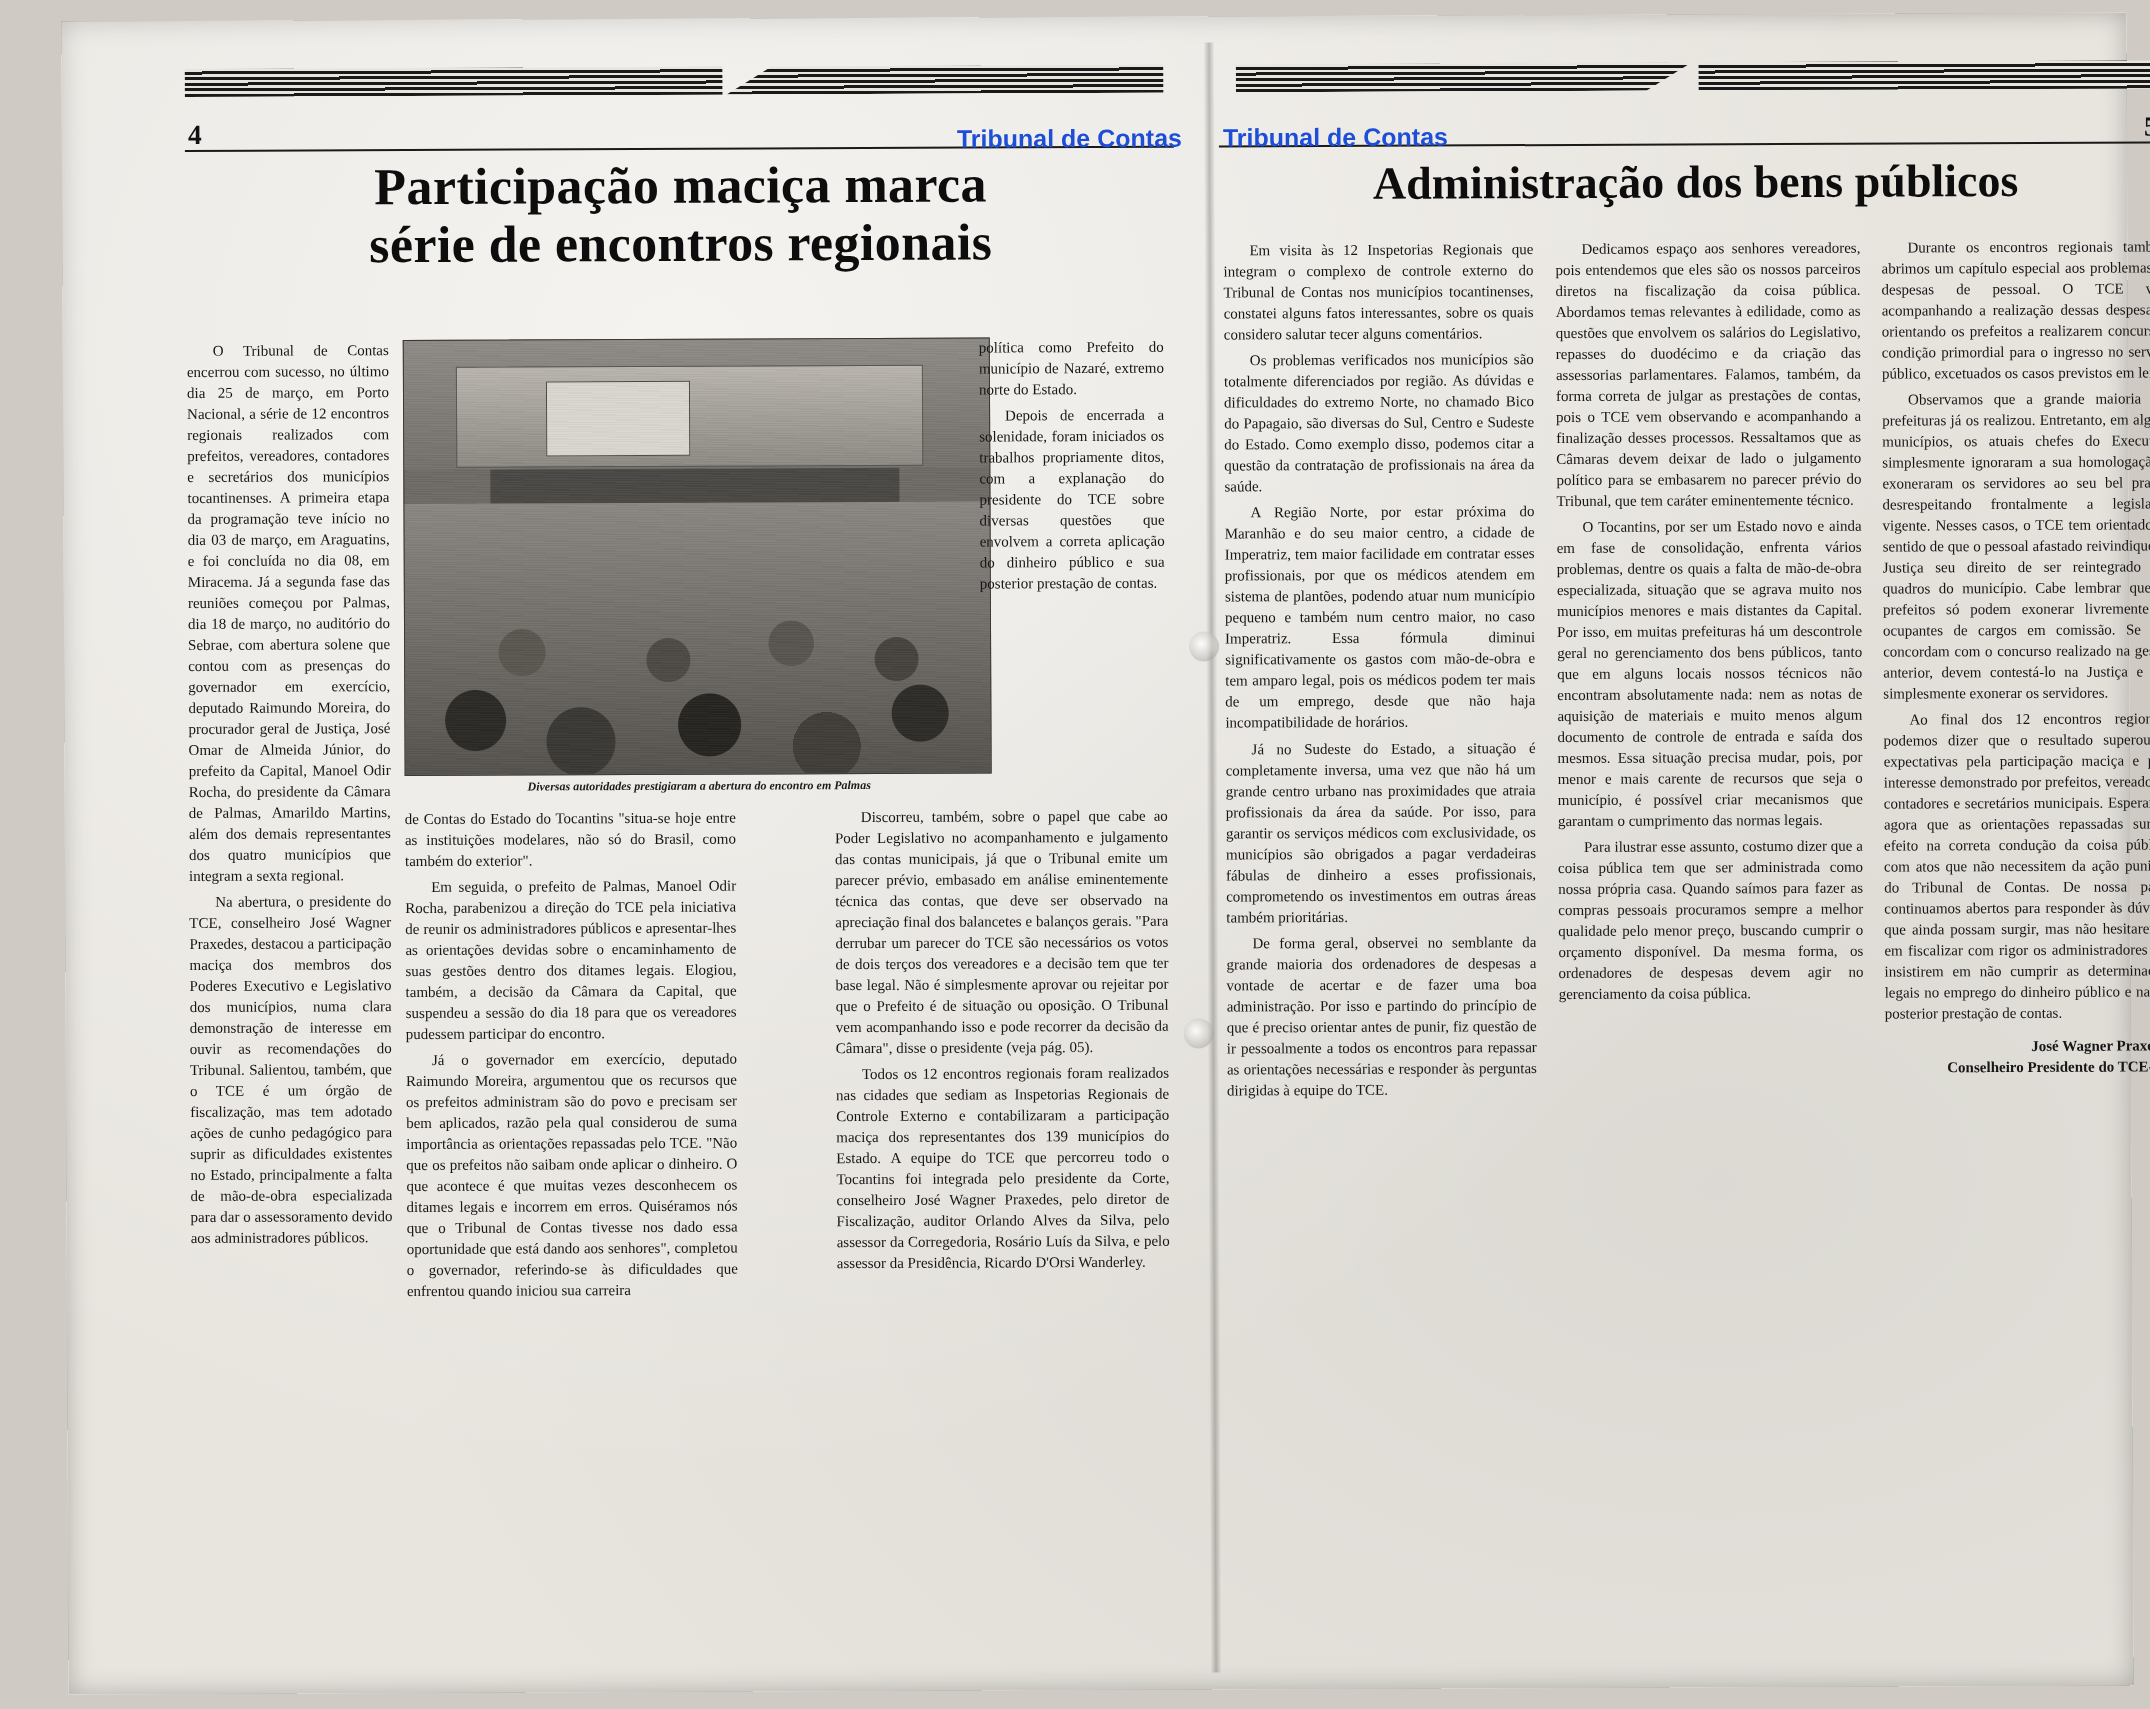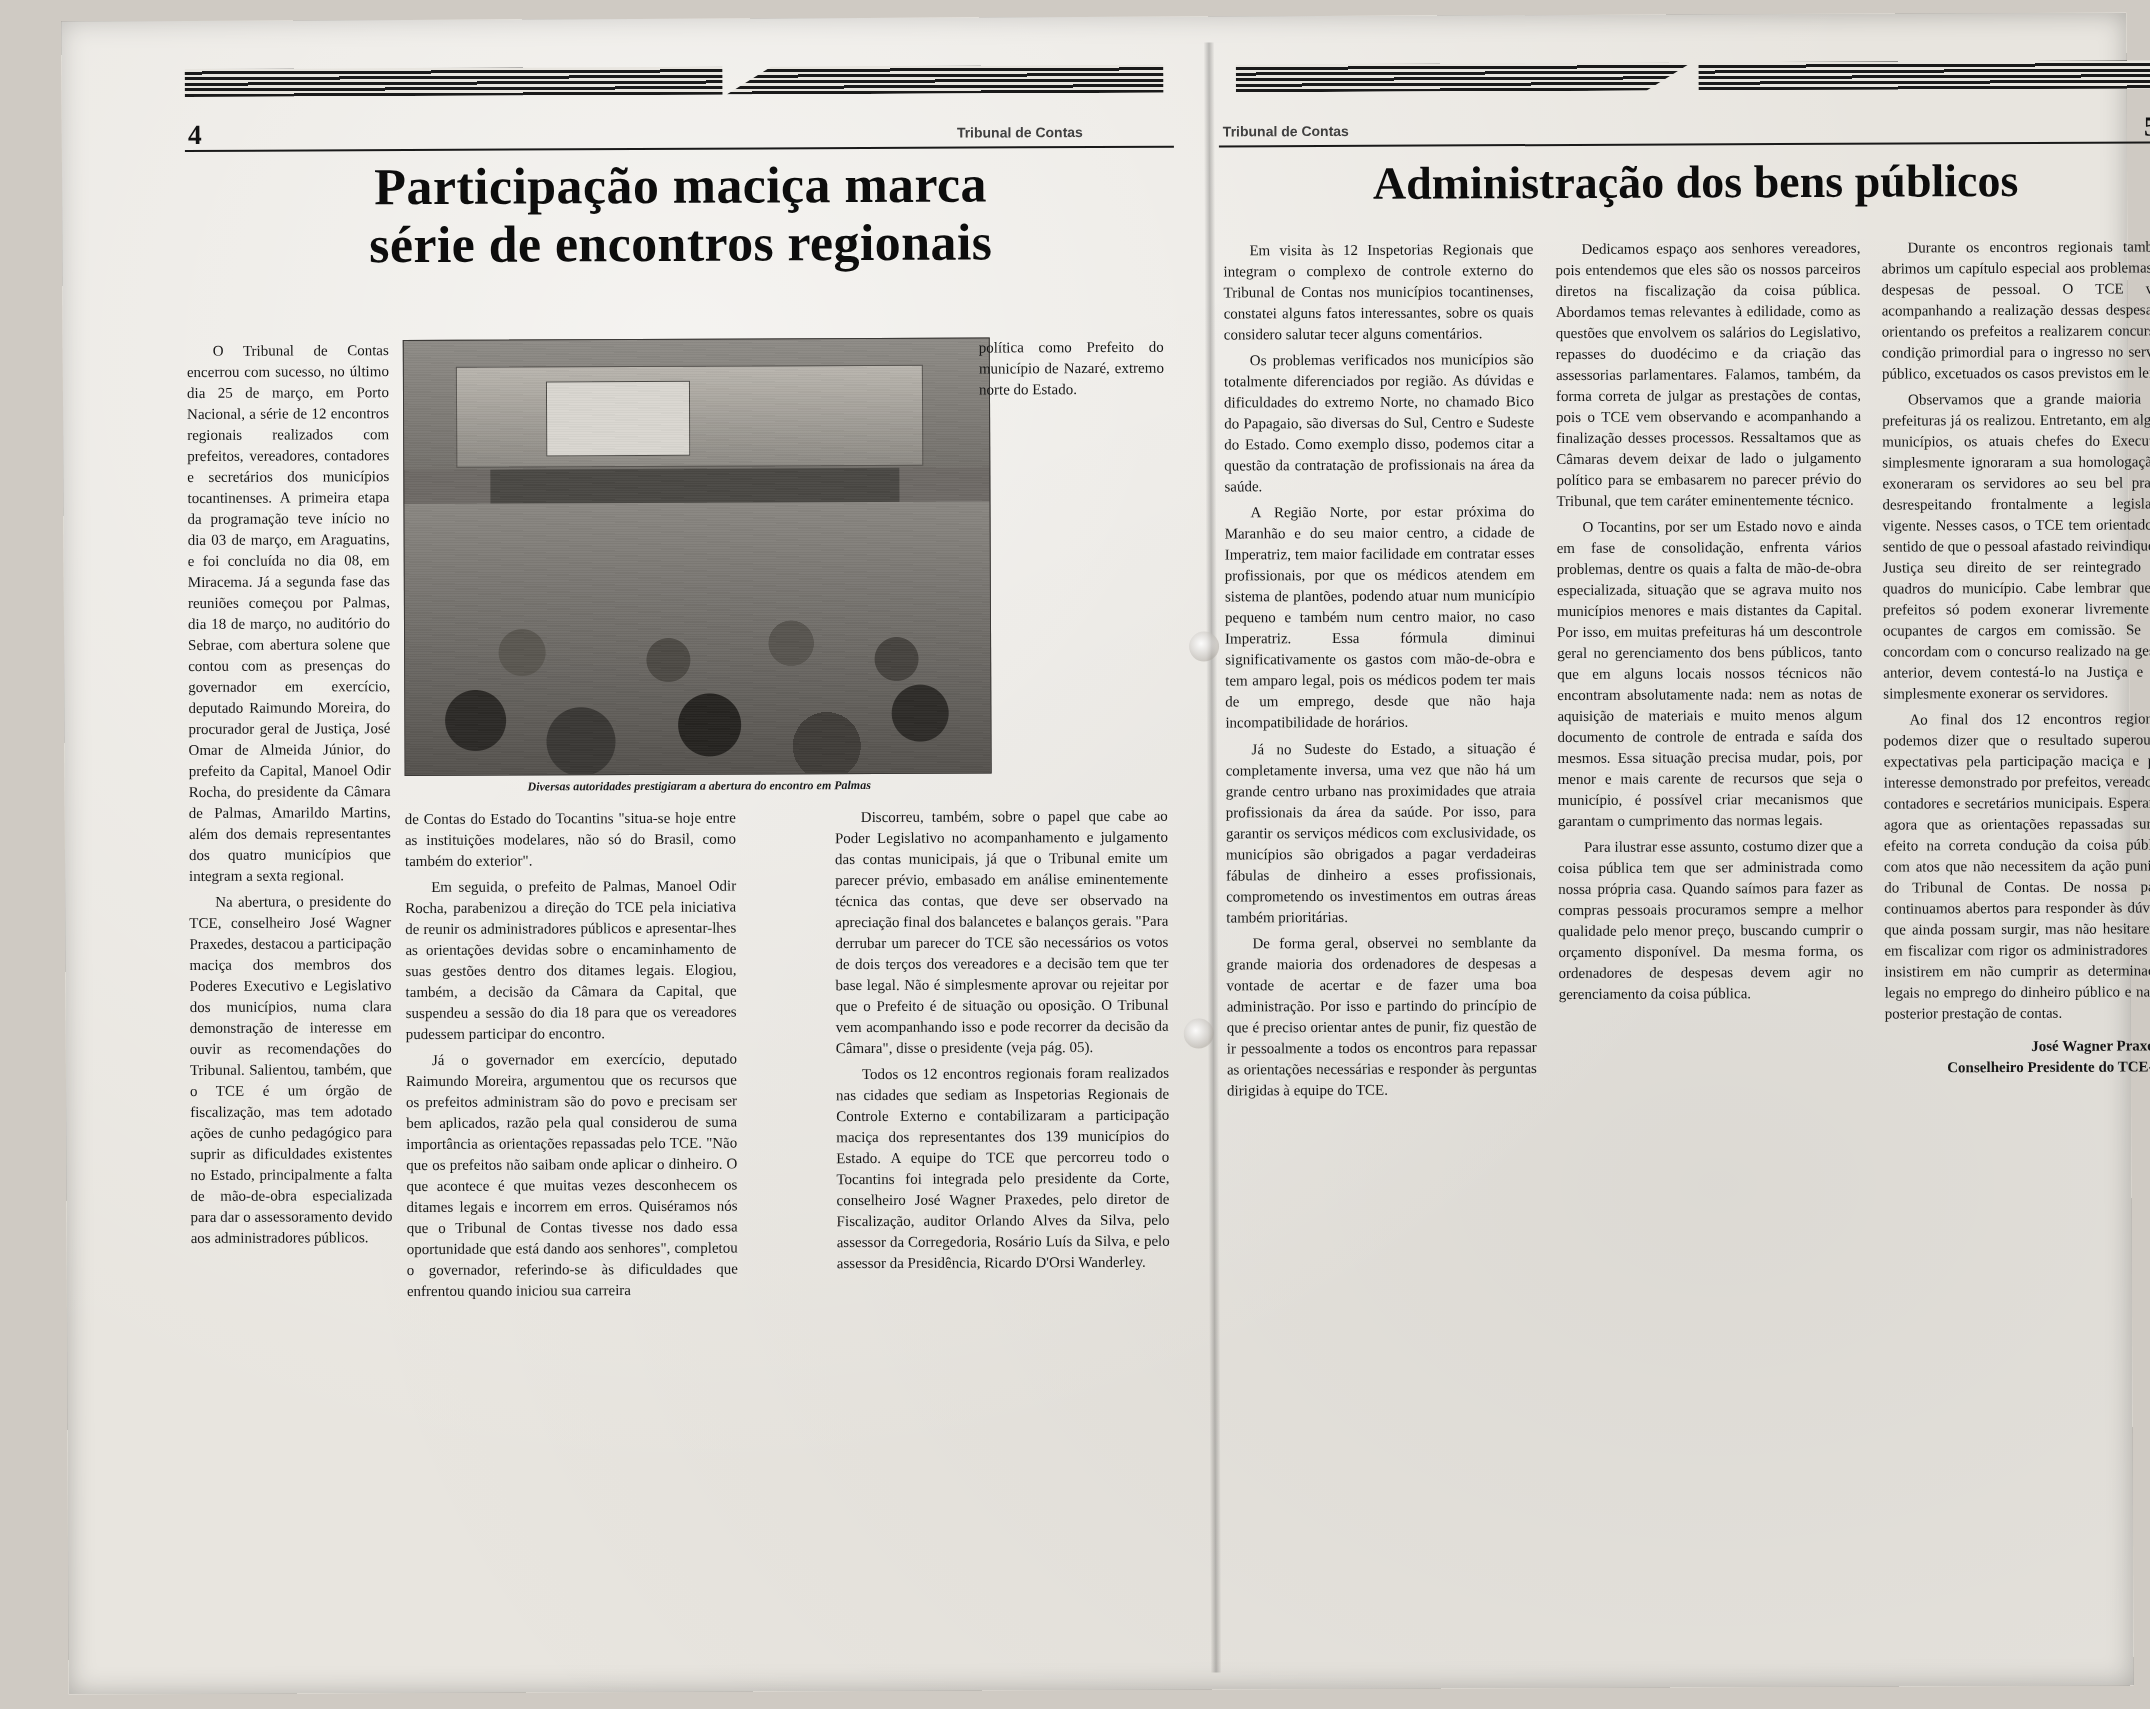--- a/index.html
+++ b/index.html
@@ -54,21 +54,21 @@
 
   .pg-num{
     position:absolute;font-family:"Liberation Serif",serif;font-weight:bold;
     font-size:27.5px;color:#111;
   }
   .pg-num.left{left:126px;top:98px;}
   .pg-num.right{left:2082px;top:98px;}
 
   .masthead{
     position:absolute;font-family:"Liberation Sans",sans-serif;font-weight:bold;
-    font-size:14px;color:#404040;letter-spacing:0px;
+    font-size:25px;color:#1d4ed8;letter-spacing:0px;
   }
   .masthead.l{left:895px;top:107px;}
   .masthead.r{left:1161px;top:107px;}
 
   h1.headline{
     position:absolute;margin:0;font-family:"Liberation Serif",serif;font-weight:bold;
     color:#0d0d0d;line-height:1.12;
   }
   h1.left-hl{left:124px;top:138px;width:989px;font-size:52px;letter-spacing:0.4px;text-align:center;}
   h1.right-hl{left:1157px;top:142px;width:953px;font-size:46px;text-align:center;}
@@ -180,20 +180,21 @@
     </div>
 
     <div class="col" style="left:340px;top:789px;width:331px;">
       <p class="noind">de Contas do Estado do Tocantins "situa-se hoje entre as instituições modelares, não só do Brasil, como também do exterior".</p>
       <p>Em seguida, o prefeito de Palmas, Manoel Odir Rocha, parabenizou a direção do TCE pela iniciativa de reunir os administradores públicos e apresentar-lhes as orientações devidas sobre o encaminhamento de suas gestões dentro dos ditames legais. Elogiou, também, a decisão da Câmara da Capital, que suspendeu a sessão do dia 18 para que os vereadores pudessem participar do encontro.</p>
       <p>Já o governador em exercício, deputado Raimundo Moreira, argumentou que os recursos que os prefeitos administram são do povo e precisam ser bem aplicados, razão pela qual considerou de suma importância as orientações repassadas pelo TCE. "Não que os prefeitos não saibam onde aplicar o dinheiro. O que acontece é que muitas vezes desconhecem os ditames legais e incorrem em erros. Quiséramos nós que o Tribunal de Contas tivesse nos dado essa oportunidade que está dando aos senhores", completou o governador, referindo-se às dificuldades que enfrentou quando iniciou sua carreira</p>
     </div>
 
     <div class="col" style="left:916px;top:320px;width:185px;">
       <p class="noind">política como Prefeito do município de Nazaré, extremo norte do Estado.</p>
+      <p>Depois de encerrada a solenidade, foram iniciados os trabalhos propriamente ditos, com a explanação do presidente do TCE sobre diversas questões que envolvem a correta aplicação do dinheiro público e sua posterior prestação de contas.</p>
     </div>
 
     <div class="col" style="left:770px;top:789px;width:333px;">
       <p>Discorreu, também, sobre o papel que cabe ao Poder Legislativo no acompanhamento e julgamento das contas municipais, já que o Tribunal emite um parecer prévio, embasado em análise eminentemente técnica das contas, que deve ser observado na apreciação final dos balancetes e balanços gerais. "Para derrubar um parecer do TCE são necessários os votos de dois terços dos vereadores e a decisão tem que ter base legal. Não é simplesmente aprovar ou rejeitar por que o Prefeito é de situação ou oposição. O Tribunal vem acompanhando isso e pode recorrer da decisão da Câmara", disse o presidente (veja pág. 05).</p>
       <p>Todos os 12 encontros regionais foram realizados nas cidades que sediam as Inspetorias Regionais de Controle Externo e contabilizaram a participação maciça dos representantes dos 139 municípios do Estado. A equipe do TCE que percorreu todo o Tocantins foi integrada pelo presidente da Corte, conselheiro José Wagner Praxedes, pelo diretor de Fiscalização, auditor Orlando Alves da Silva, pelo assessor da Corregedoria, Rosário Luís da Silva, e pelo assessor da Presidência, Ricardo D'Orsi Wanderley.</p>
     </div>
 
     <div class="gutter"></div>
     <div class="gutter-dot" style="left:1125px;top:615px;"></div>
     <div class="gutter-dot" style="left:1118px;top:1002px;"></div>

